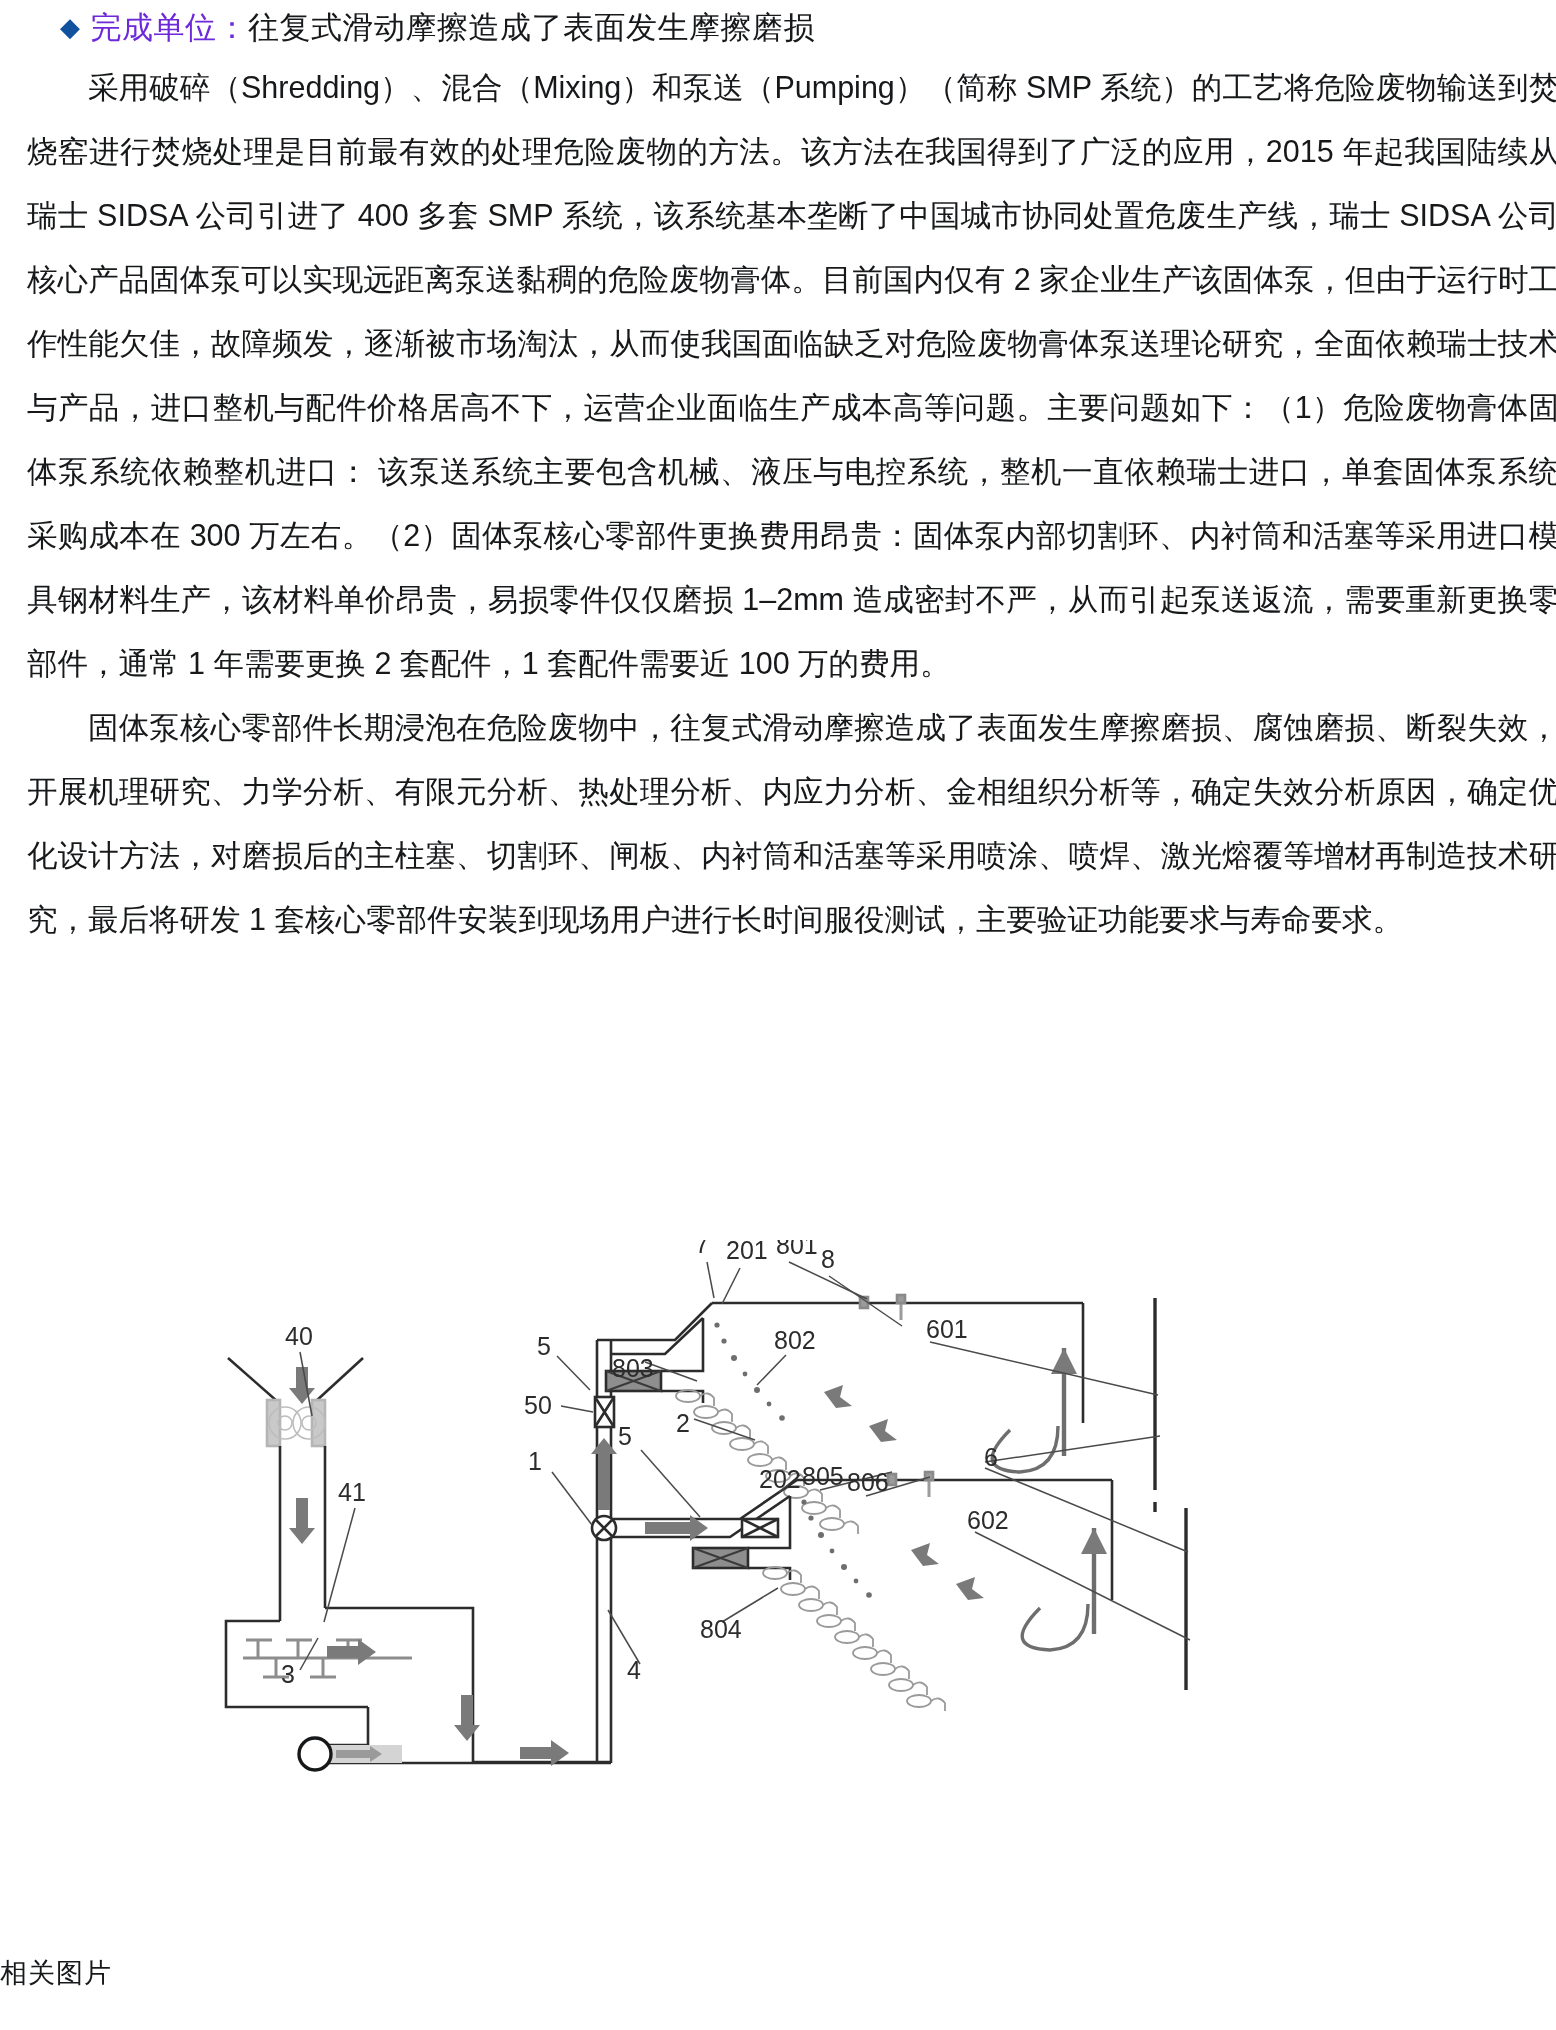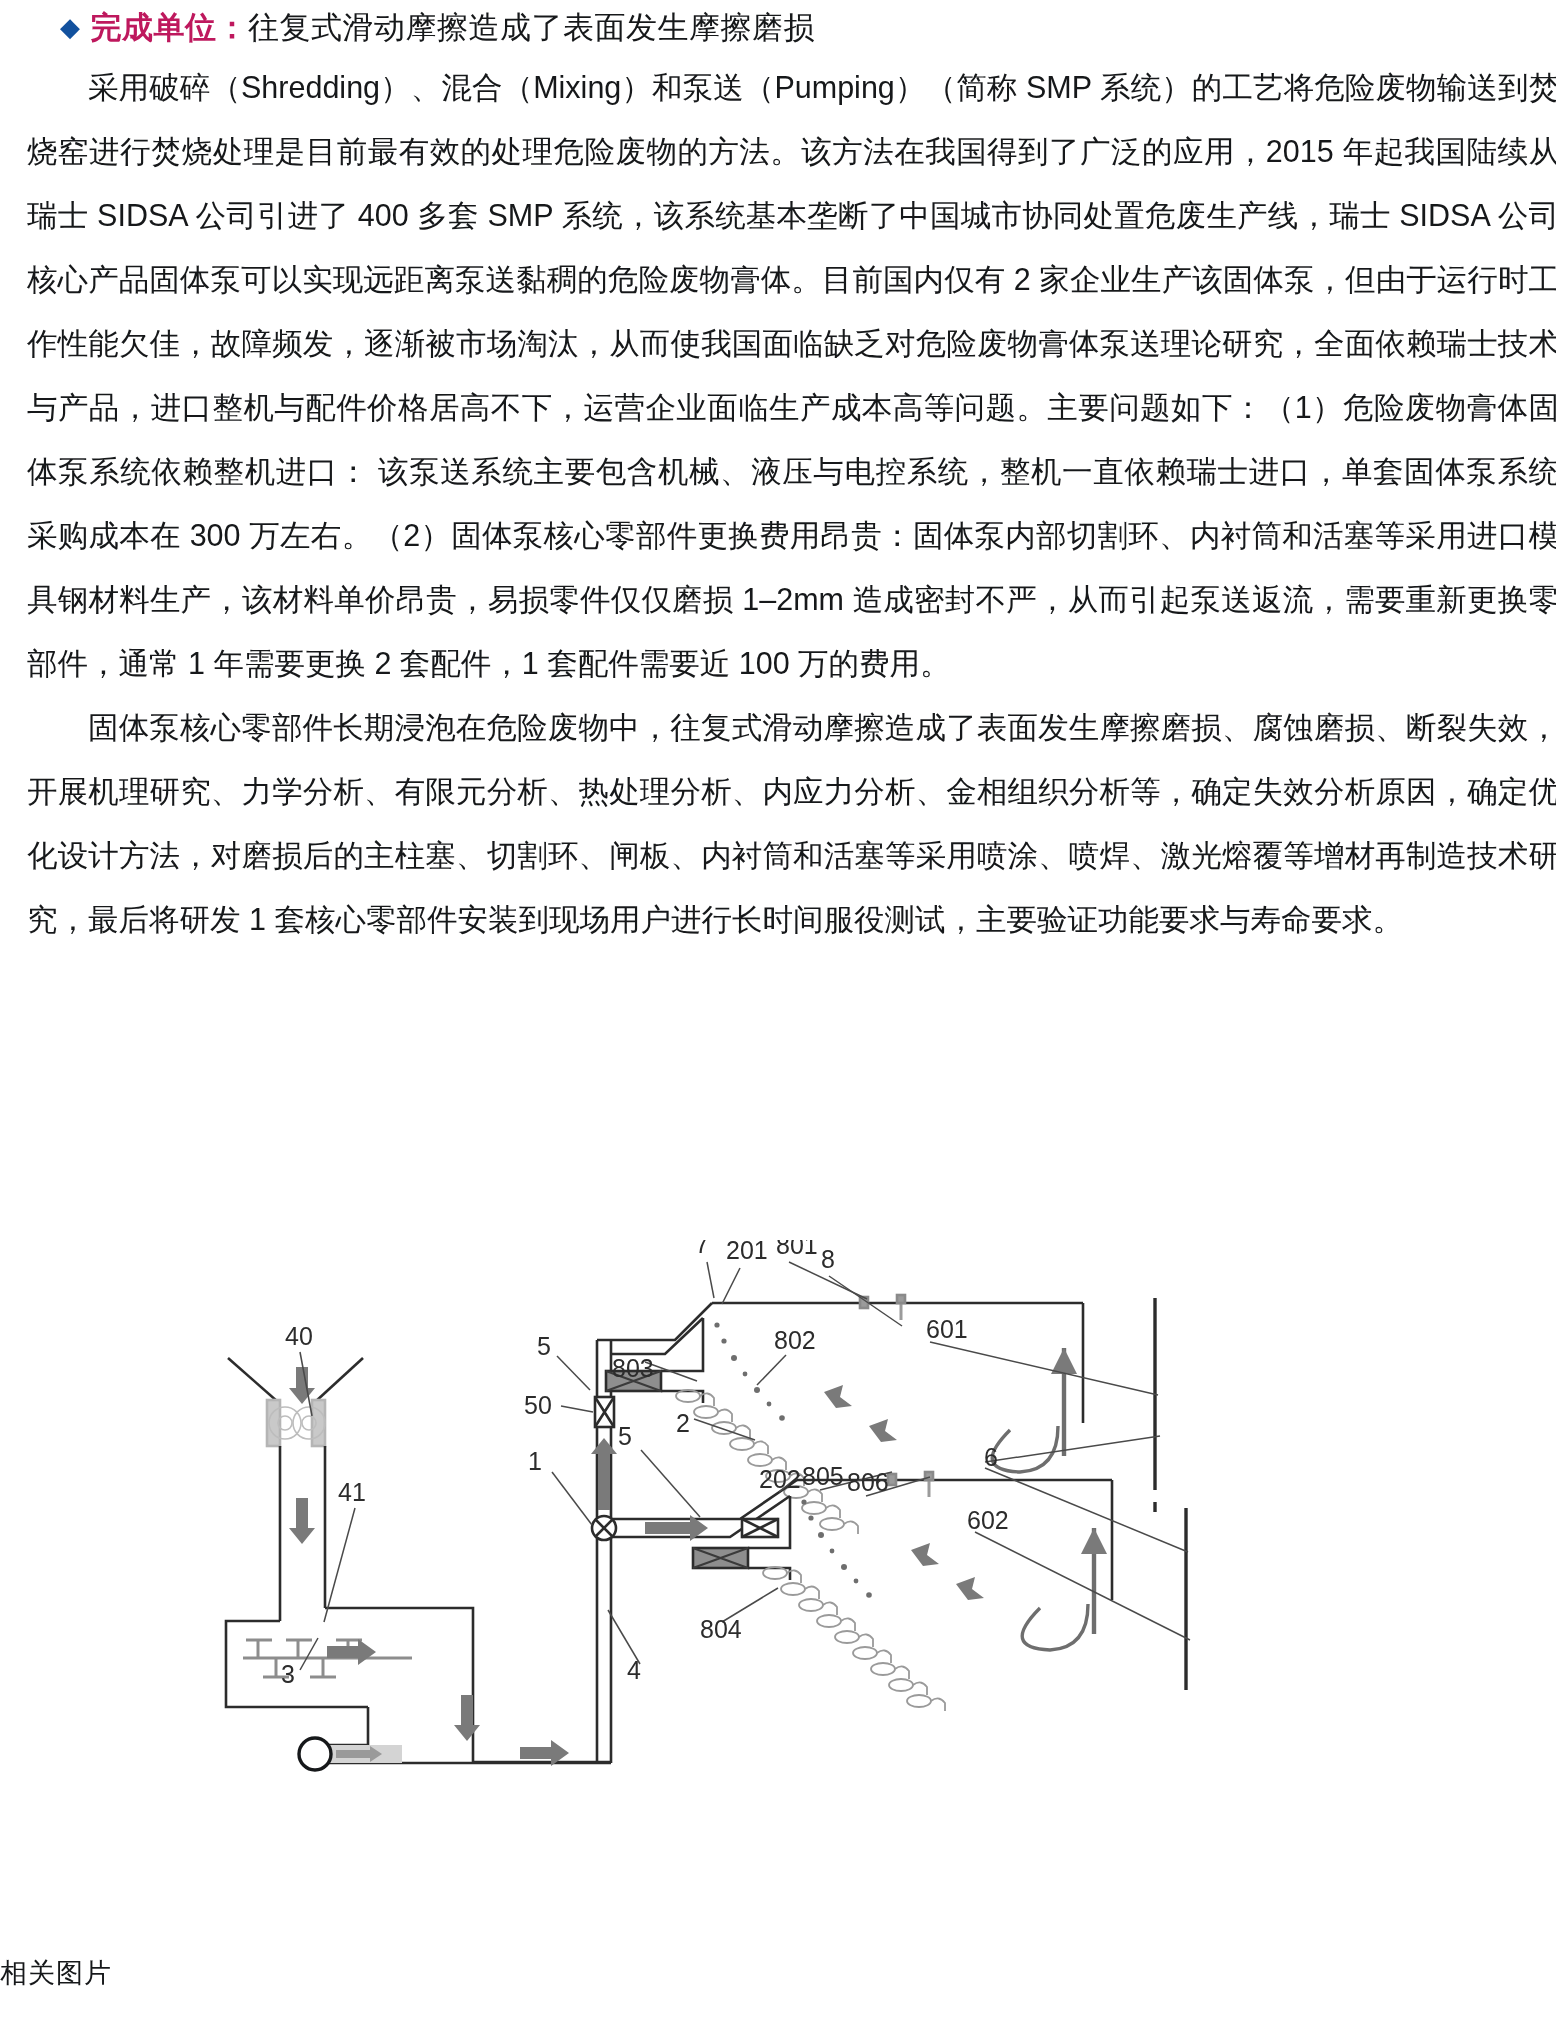--- a/index.html
+++ b/index.html
@@ -37,22 +37,22 @@
     white-space: nowrap;
   }
   .diamond {
     color: #12519e;
     font-size: 26px;
     margin-right: 10px;
     position: relative;
     top: -2px;
   }
   .heading-label {
-    color: #be185d;
-    font-weight: 700;
+    color: #6d28d9;
+    font-weight: 400;
   }
   .heading-value {
     color: #16181a;
     font-weight: 500;
   }
 
   
   .body-copy {
     position: absolute;
     left: 27px;

